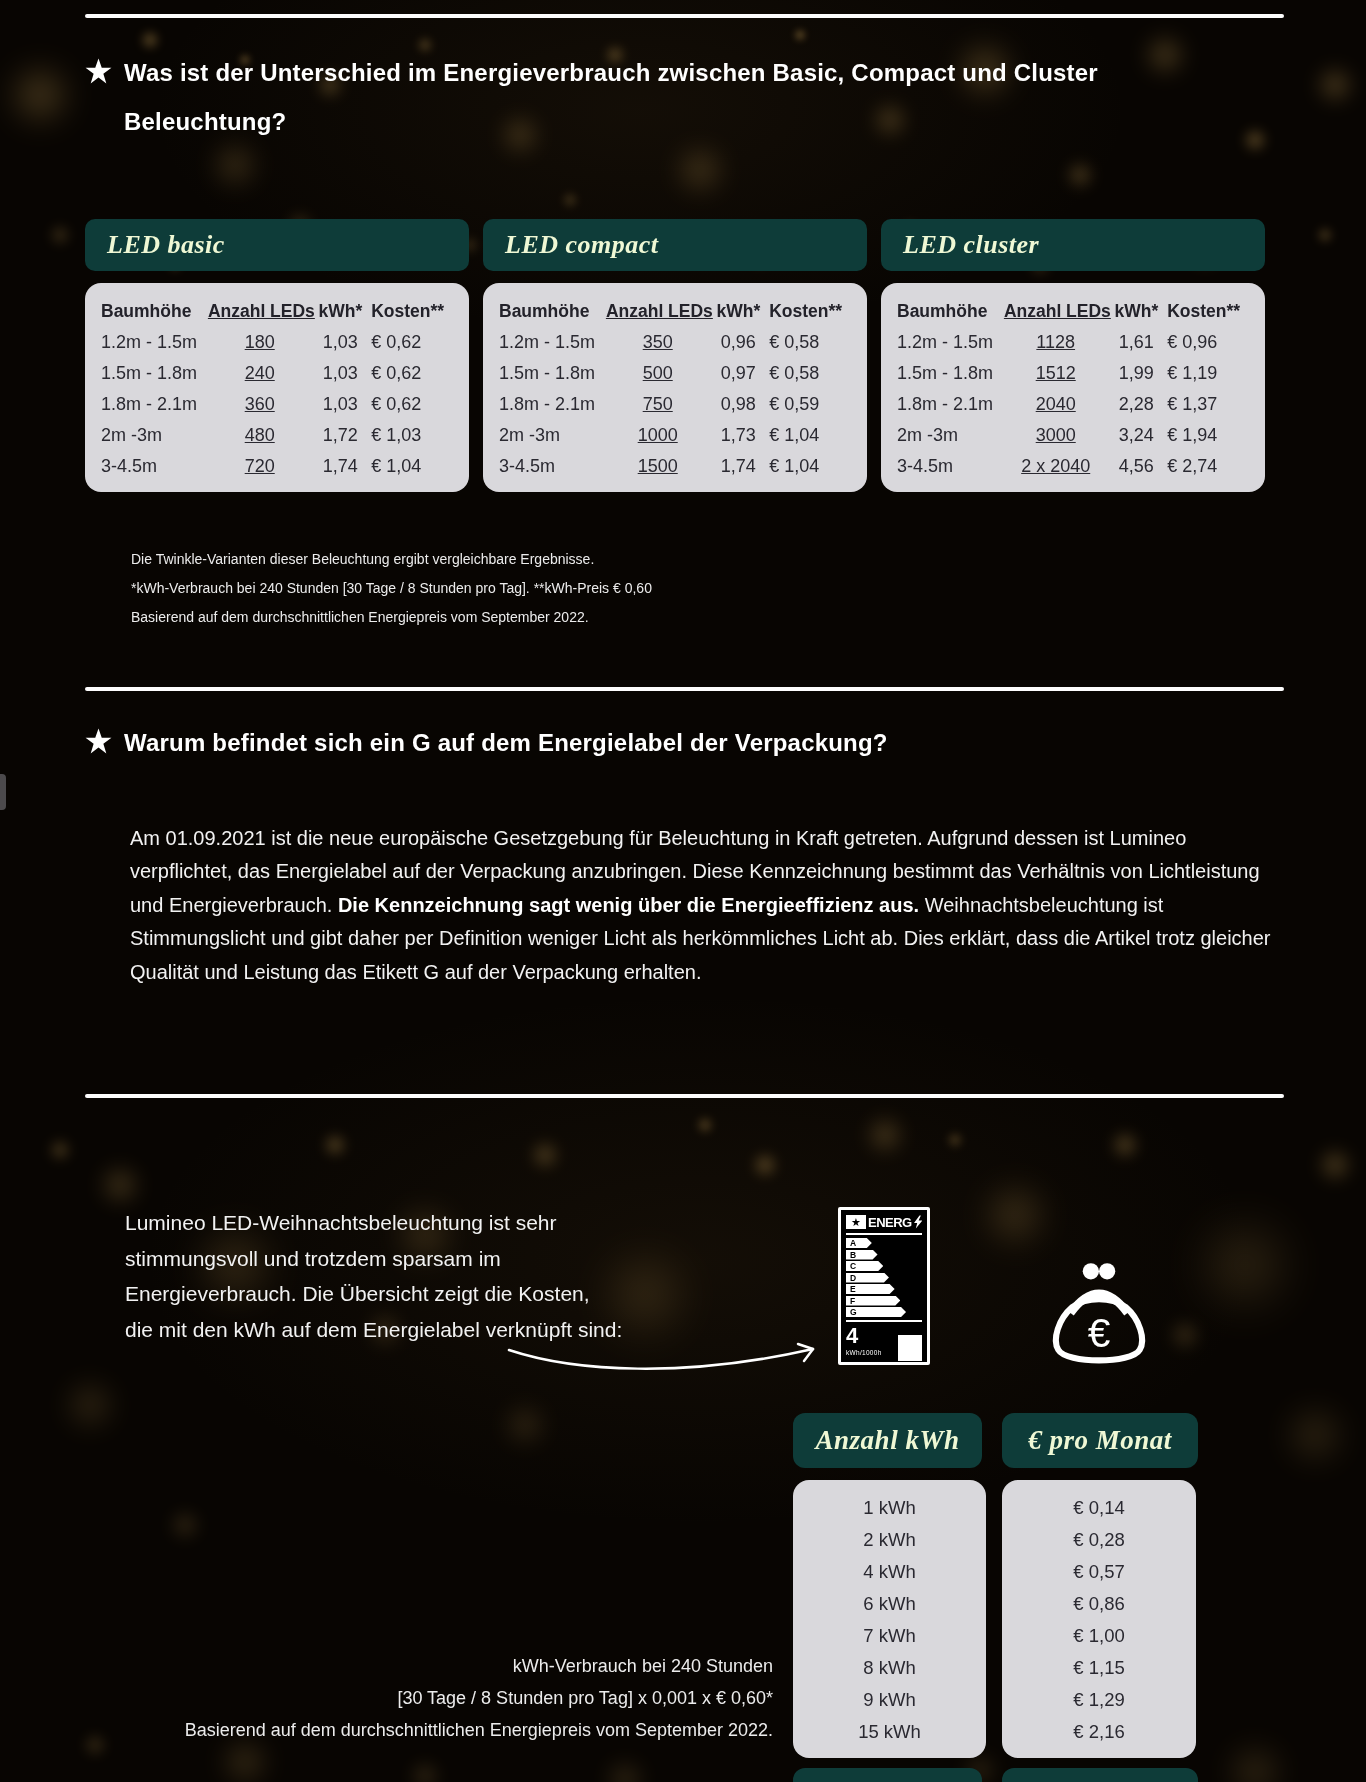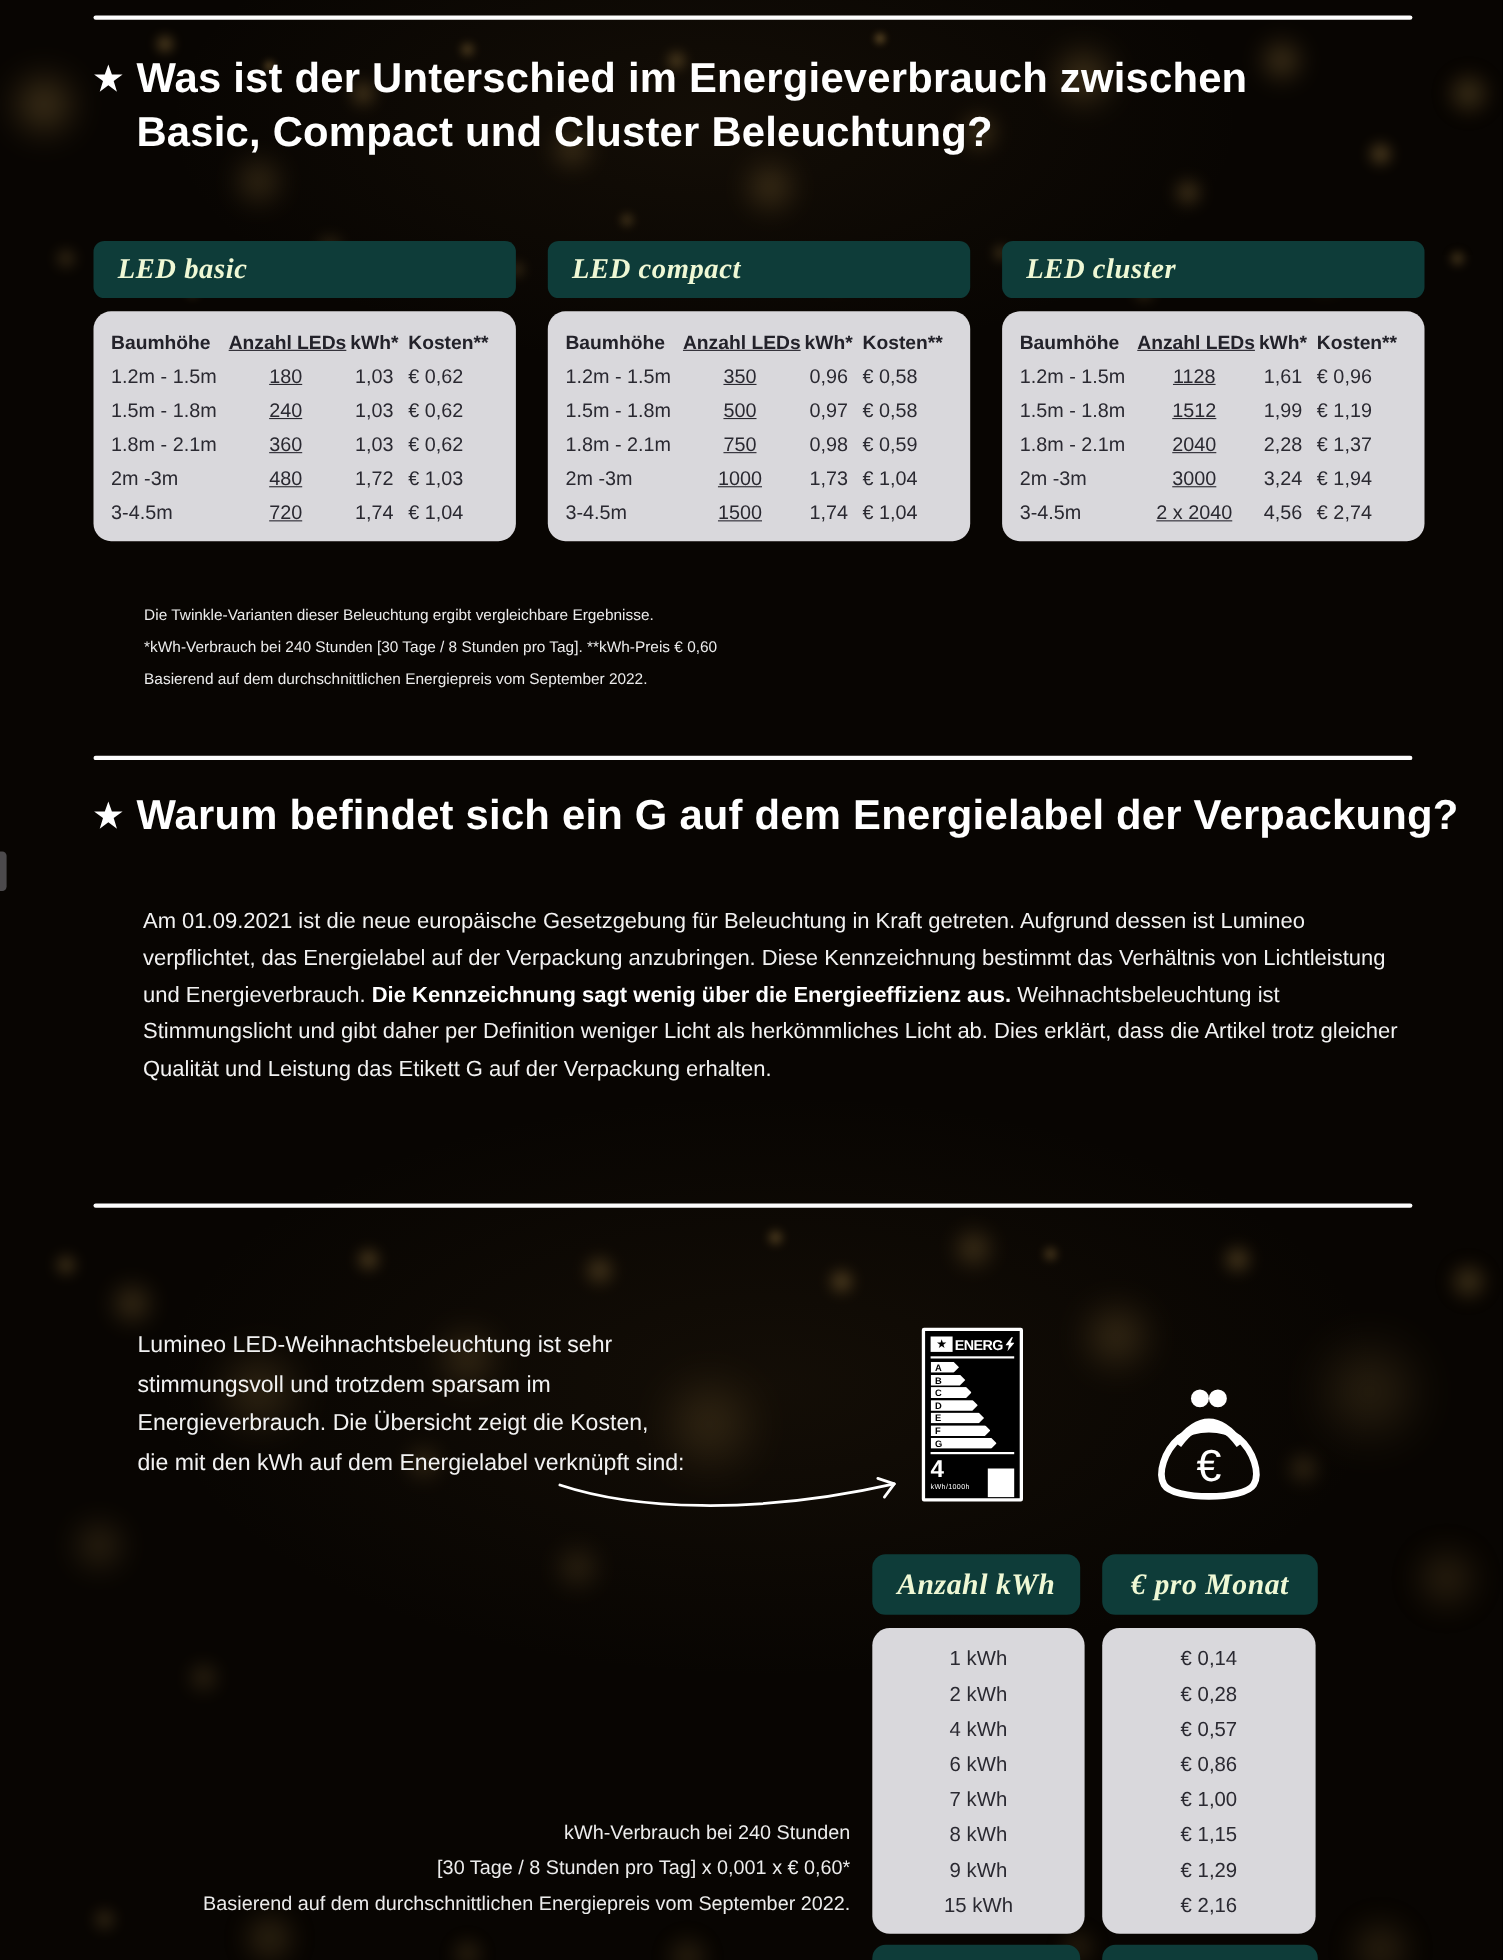--- a/index.html
+++ b/index.html
@@ -11,24 +11,24 @@
         font-family:"Liberation Sans","DejaVu Sans",sans-serif;}
   .bokeh{position:absolute;inset:0;pointer-events:none;}
   .dot{position:absolute;border-radius:50%;transform:translate(-50%,-50%);
        background:radial-gradient(circle, rgba(222,183,105,0.95) 0%, rgba(160,120,55,0.5) 45%, rgba(90,60,20,0) 72%);}
   .rule{position:absolute;left:85px;width:1199px;height:4px;background:#fdfdfd;border-radius:2px;}
   .r1{top:14px;} .r2{top:687px;} .r3{top:1094px;}
 
   .heading{position:absolute;display:flex;align-items:flex-start;}
   .h1pos{left:85px;top:48px;} .h2pos{left:85px;top:718px;} .h3pos{left:85px;top:1120px;}
   .star{width:27px;height:27px;margin-top:10px;flex:0 0 27px;}
-  .h-text{margin-left:12px;font-size:38px;font-weight:700;line-height:49px;color:#ffffff;letter-spacing:0.2px;}
+  .h-text{margin-left:12px;font-size:24px;font-weight:700;line-height:49px;color:#ffffff;letter-spacing:0.2px;}
   .w1{max-width:1050px;}
 
-  .tables-row{position:absolute;left:85px;top:219px;width:1194px;display:flex;gap:29px;}
+  .tables-row{position:absolute;left:85px;top:219px;width:1194px;display:flex;gap:14px;}
   .led-table{width:384px;flex:0 0 384px;}
   .led-header{height:52px;border-radius:10px;background:#0e3c39;display:flex;align-items:center;padding-left:22px;box-sizing:border-box;margin-bottom:12px;}
   .teal-label{font-family:"Liberation Serif","DejaVu Serif",serif;font-style:italic;font-weight:600;font-size:26px;color:#eff8d5;letter-spacing:0.5px;}
   .led-body{background:#d9d8dc;border-radius:16px;padding:13px 0 10px;}
   .t-row{display:grid;grid-template-columns:32% 27% 15% 26%;height:31px;align-items:center;}
   .t-cell{font-size:18px;color:#2a2931;white-space:nowrap;}
   .t-cell:nth-child(1){padding-left:16px;text-align:left;}
   .t-cell:nth-child(2){text-align:center;text-decoration:underline;}
   .t-cell:nth-child(3){text-align:center;}
   .t-cell:nth-child(4){text-align:left;padding-left:2px;}

